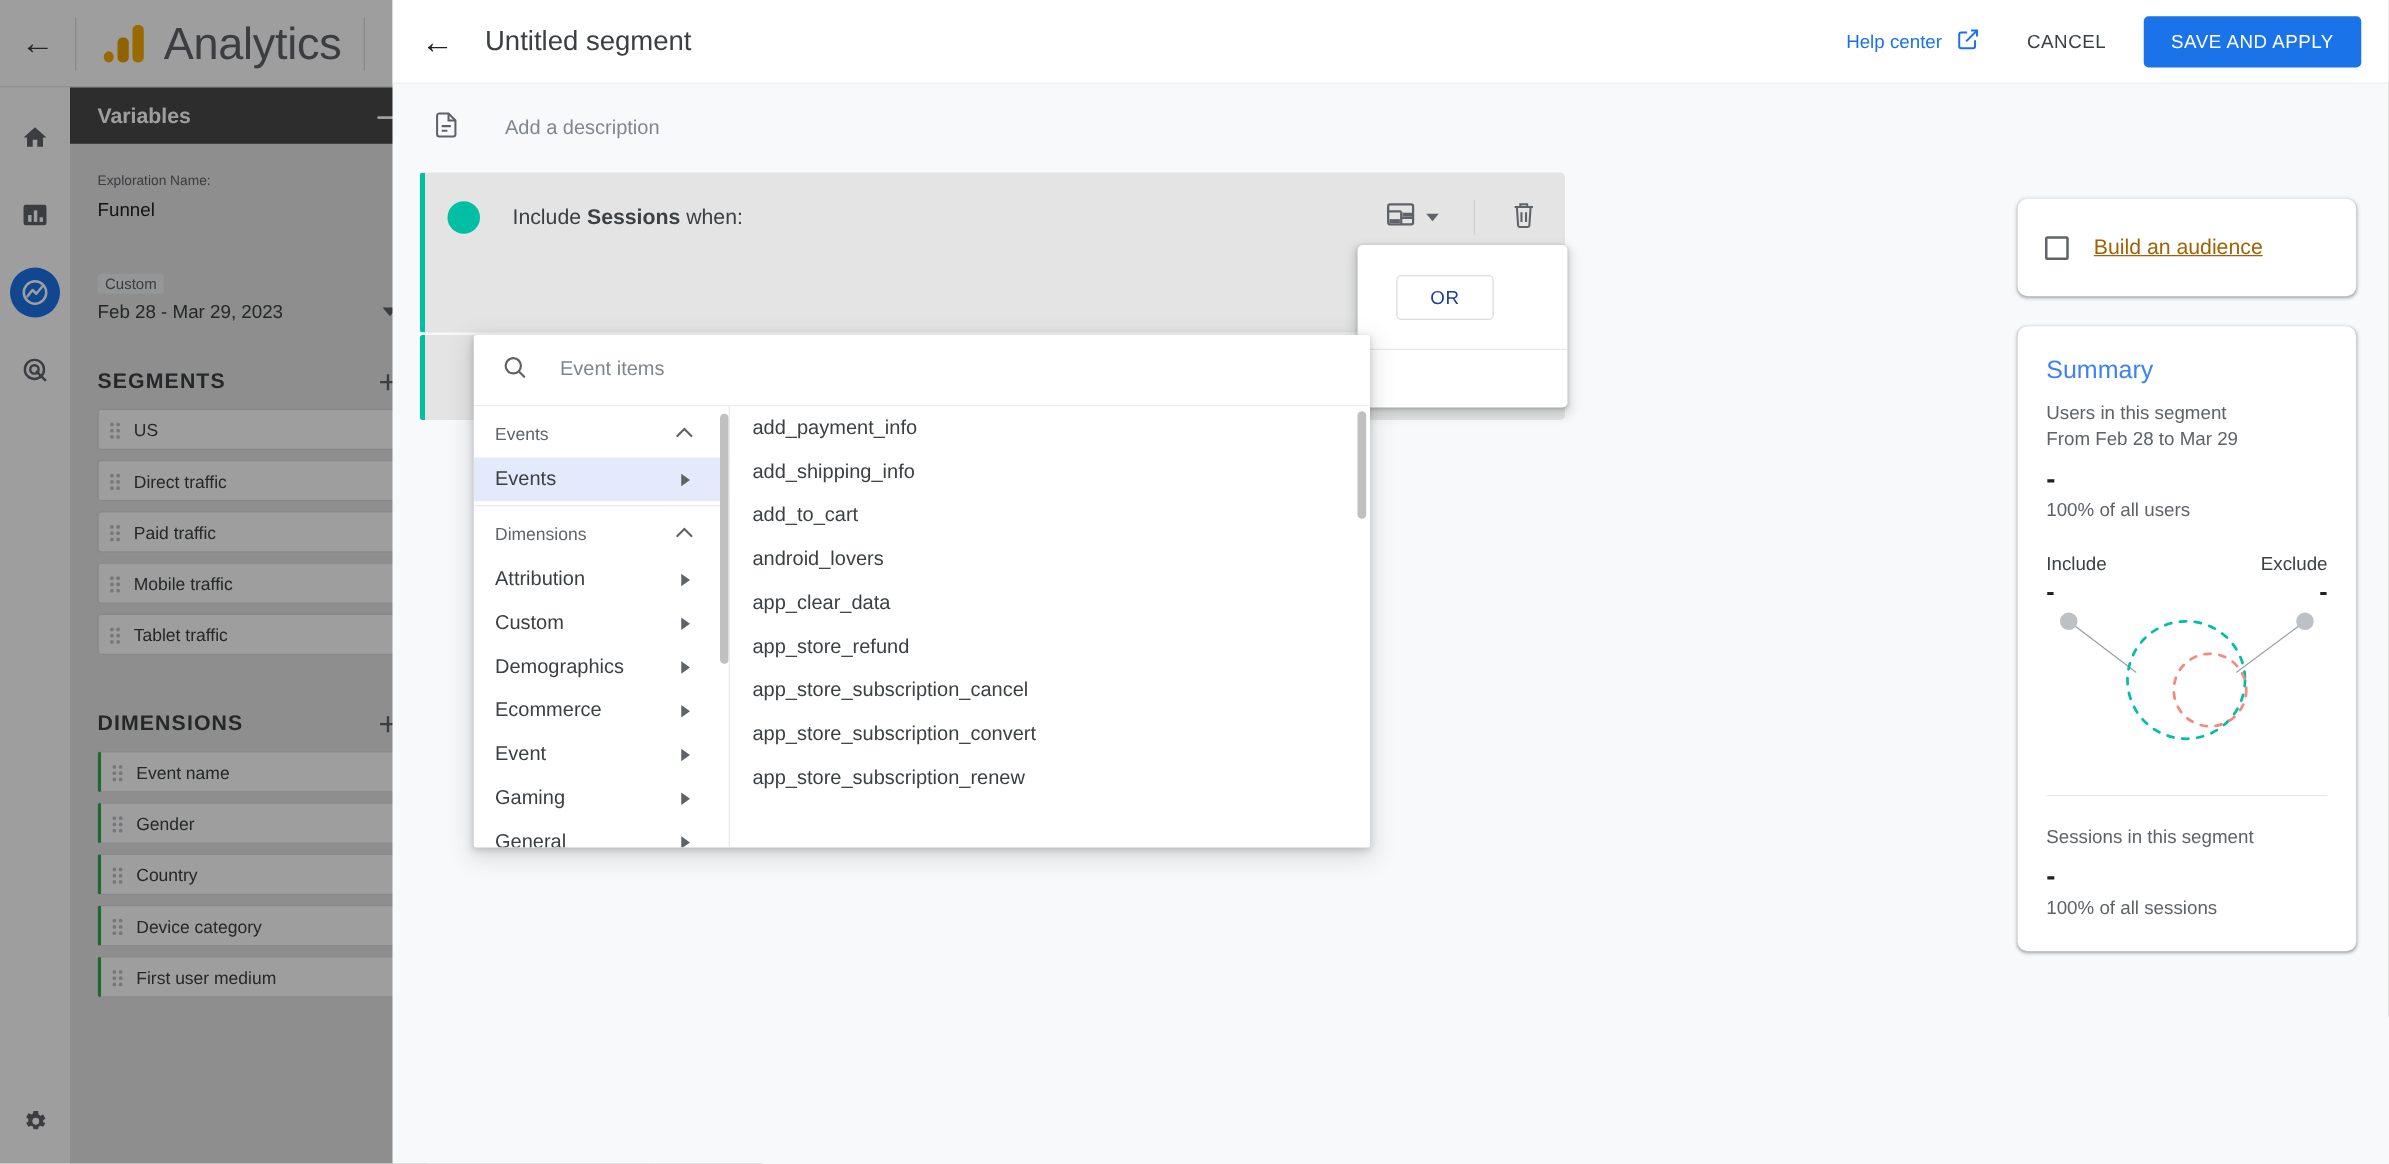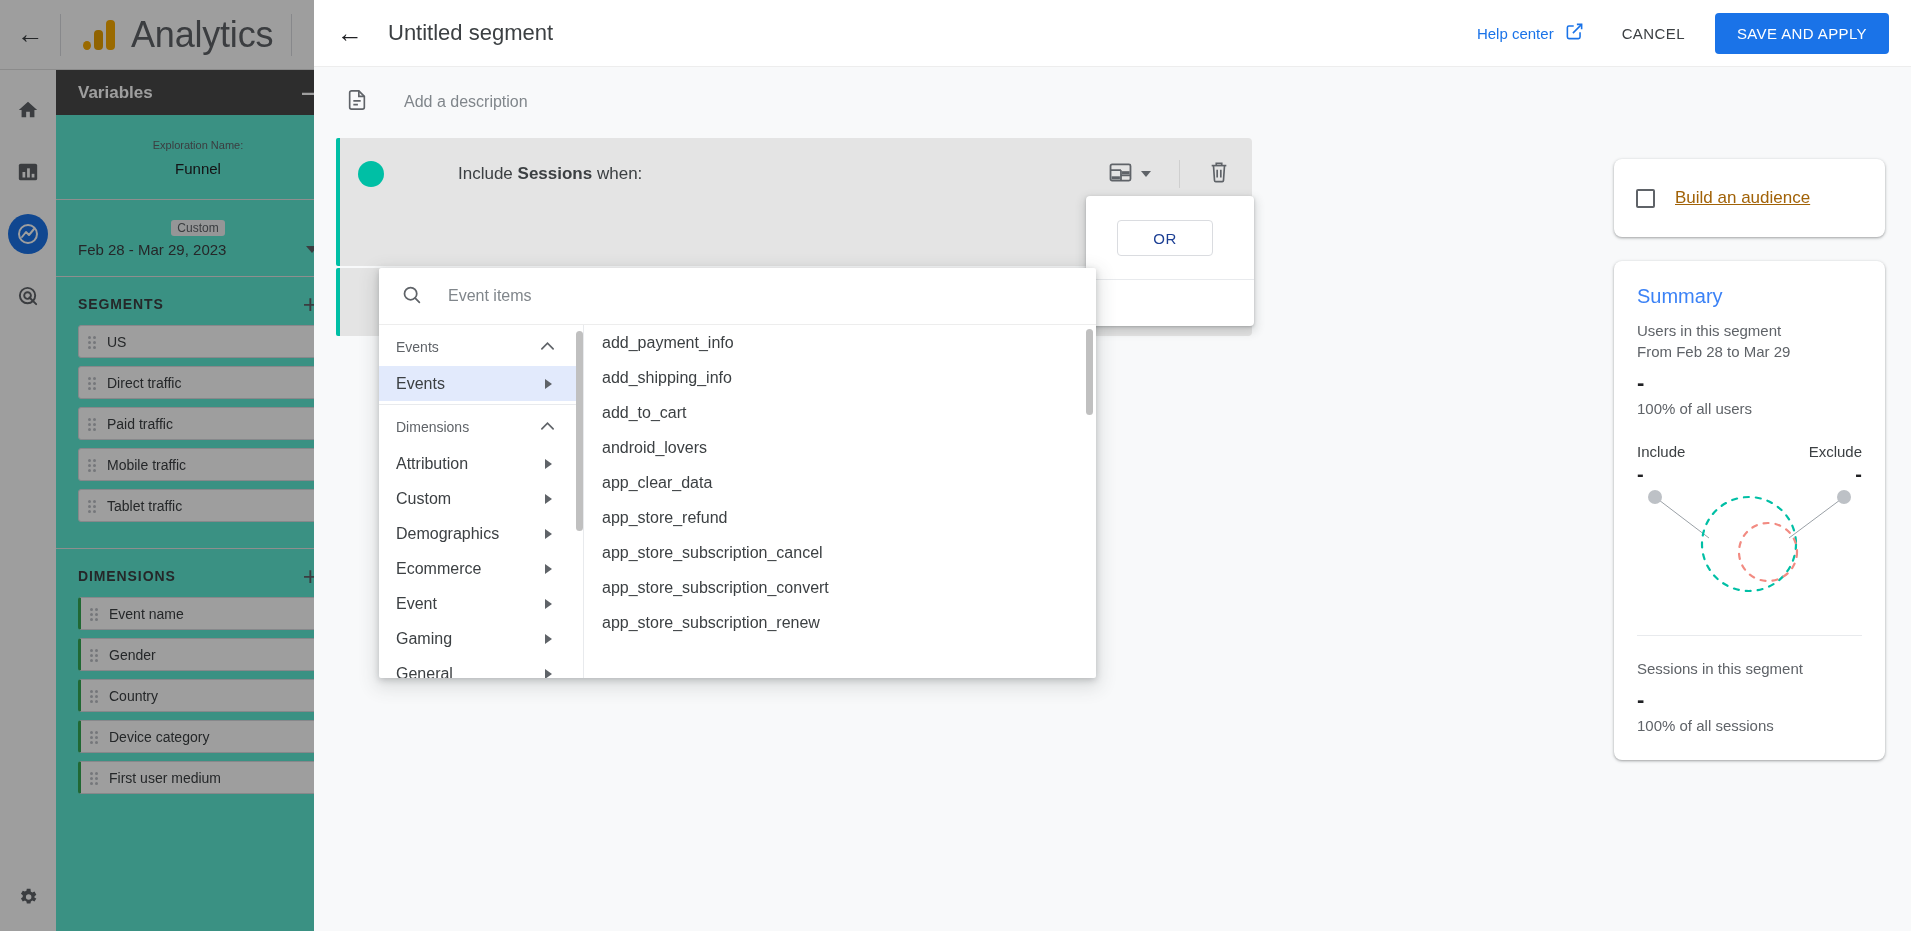--- a/index.html
+++ b/index.html
@@ -40,39 +40,39 @@
     background: #fff; display: flex; flex-direction: column; align-items: center;
     padding-top: 20px; gap: 22px;
   }
   .rail-icon { width: 40px; height: 40px; display: flex; align-items: center; justify-content: center; cursor: pointer; color: #5f6368; }
   .rail-icon.active { background: #1a73e8; border-radius: 50%; color: #fff; }
   .rail-gear { position: absolute; bottom: 14px; left: 8px; width: 40px; height: 40px;
                display: flex; align-items: center; justify-content: center; color: #5f6368; cursor: pointer; }
 
   .var-panel {
     position: absolute; left: 56px; top: 70px; width: 285px; height: 861px;
-    background: #5eead4; border-right: 1px solid #e0e0e0; text-align: center;
+    background: #e5e5e5; border-right: 1px solid #e0e0e0;
   }
   .var-header {
     height: 45px; background: #4a4a4a; color: #fff;
     display: flex; align-items: center; justify-content: space-between;
     padding: 0 16px 0 22px; font-size: 17px; font-weight: bold;
   }
   .var-min { font-size: 22px; line-height: 10px; cursor: pointer; color: #fff; }
   .var-section { padding: 18px 22px; border-bottom: 1px solid #e6e6e6; }
   .var-label { font-size: 11px; color: #5f6368; line-height: 24px; }
   .var-value { font-size: 15px; color: #202124; line-height: 24px; }
   .date-chip { font-size: 12px; color: #5f6368; background: #f1f3f4; display: inline-block;
                padding: 1px 6px; border-radius: 3px; }
   .date-row { display: flex; align-items: center; justify-content: space-between; margin-top: 5px; }
   .date-text { font-size: 15px; color: #3c4043; }
   .caret-down { width: 0; height: 0; border-left: 6px solid transparent; border-right: 6px solid transparent;
                 border-top: 7px solid #5f6368; }
   .group-head { display: flex; align-items: center; justify-content: space-between; margin-bottom: 12px; }
-  .group-title { font-size: 14px; font-weight: bold; letter-spacing: .9px; color: #3c4043; }
+  .group-title { font-size: 17px; font-weight: bold; letter-spacing: .9px; color: #3c4043; }
   .plus-btn { font-size: 26px; color: #5f6368; line-height: 18px; cursor: pointer; }
   .chip {
     height: 33px; border: 1px solid #dadce0; border-radius: 3px; margin-bottom: 8px;
     display: flex; align-items: center; gap: 10px; padding-left: 9px; font-size: 14px; color: #3c4043;
     background: #fff; cursor: pointer;
   }
   .chip.dim-chip { border-left: 3px solid #34a853; }
   .grip { width: 9px; height: 12px; display: grid; grid-template-columns: 3px 3px; grid-template-rows: 3px 3px 3px;
           gap: 2px; }
   .grip i { background: #bdc1c6; border-radius: 50%; width: 3px; height: 3px; display: block; }
@@ -115,42 +115,42 @@
   .desc-icon { color: #5f6368; }
   .desc-text { color: #80868b; font-size: 16px; cursor: text; }
 
   .modal-body { position: absolute; left: 0; top: 67px; right: 0; bottom: 0; }
   .builder { position: absolute; left: 22px; top: 71px; width: 916px; }
 
   .cond-card {
     position: relative; background: #e4e4e4; border-left: 4px solid #00bfa5;
     padding: 0; border-radius: 2px 4px 4px 2px; min-height: 128px;
   }
-  .cond-head { display: flex; align-items: center; height: 72px; padding: 0 8px 0 18px; gap: 48px; }
+  .cond-head { display: flex; align-items: center; height: 72px; padding: 0 8px 0 18px; }
   .dot-green { width: 26px; height: 26px; border-radius: 50%; background: #00bfa5; flex: none; }
   .cond-label { font-size: 17px; color: #3c4043; margin-left: 26px; }
   .cond-label b { font-weight: bold; }
   .cond-tools { margin-left: auto; display: flex; align-items: center; }
   .tool-btn { display: flex; align-items: center; gap: 9px; color: #5f6368; cursor: pointer; padding: 0 14px; }
   .tool-sep { width: 1px; height: 28px; background: #cfcfcf; margin: 0 14px; }
   .tiny-caret { width: 0; height: 0; border-left: 5px solid transparent; border-right: 5px solid transparent;
                 border-top: 6px solid #5f6368; }
   .cond-body { height: 56px; }
 
   .and-card { margin-top: 2px; background: #e4e4e4; border-left: 4px solid #00bfa5;
               height: 68px; border-radius: 2px 4px 4px 2px; }
 
   
   .or-card {
     position: absolute; left: 750px; top: 58px; width: 168px; height: 130px;
     background: #fff; border-radius: 4px; box-shadow: 0 1px 3px rgba(60,64,67,.3), 0 4px 8px 3px rgba(60,64,67,.15);
     z-index: 14;
   }
   .or-btn {
-    position: absolute; left: 31px; top: 24px; width: 96px; height: 36px;
+    position: absolute; left: 31px; top: 24px; width: 78px; height: 36px;
     border: 1px solid #dadce0; border-radius: 4px; background: #fff;
     color: #1c3f94; font-size: 15px; letter-spacing: .6px; cursor: pointer;
     display: flex; align-items: center; justify-content: center;
     font-family: "Liberation Sans", sans-serif;
   }
   .or-div { position: absolute; left: 0; top: 83px; width: 168px; height: 1px; background: #e8eaed; }
 
   
   .picker {
     position: absolute; left: 43px; top: 130px; width: 717px; height: 410px;

